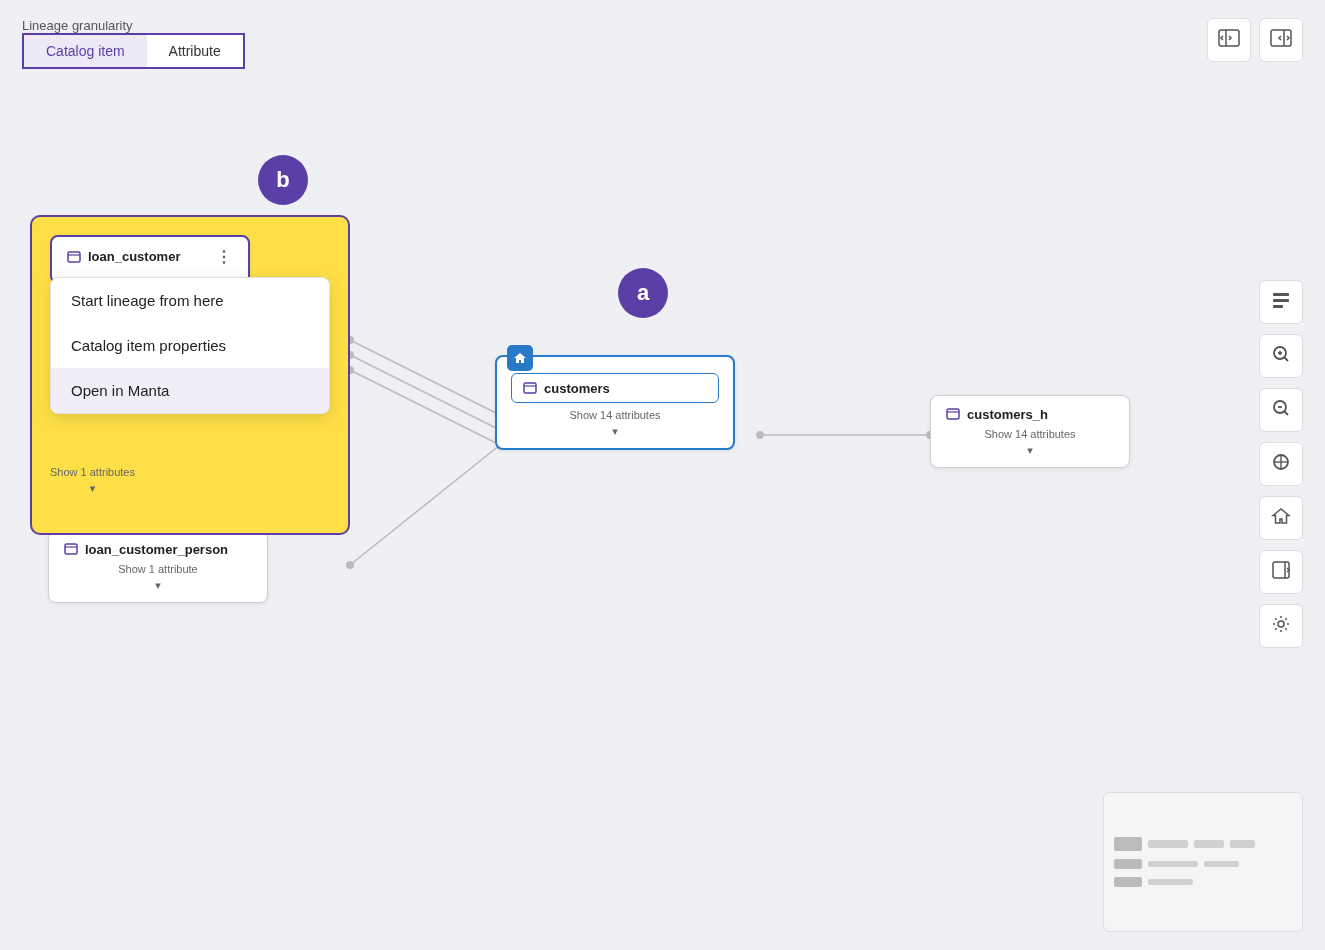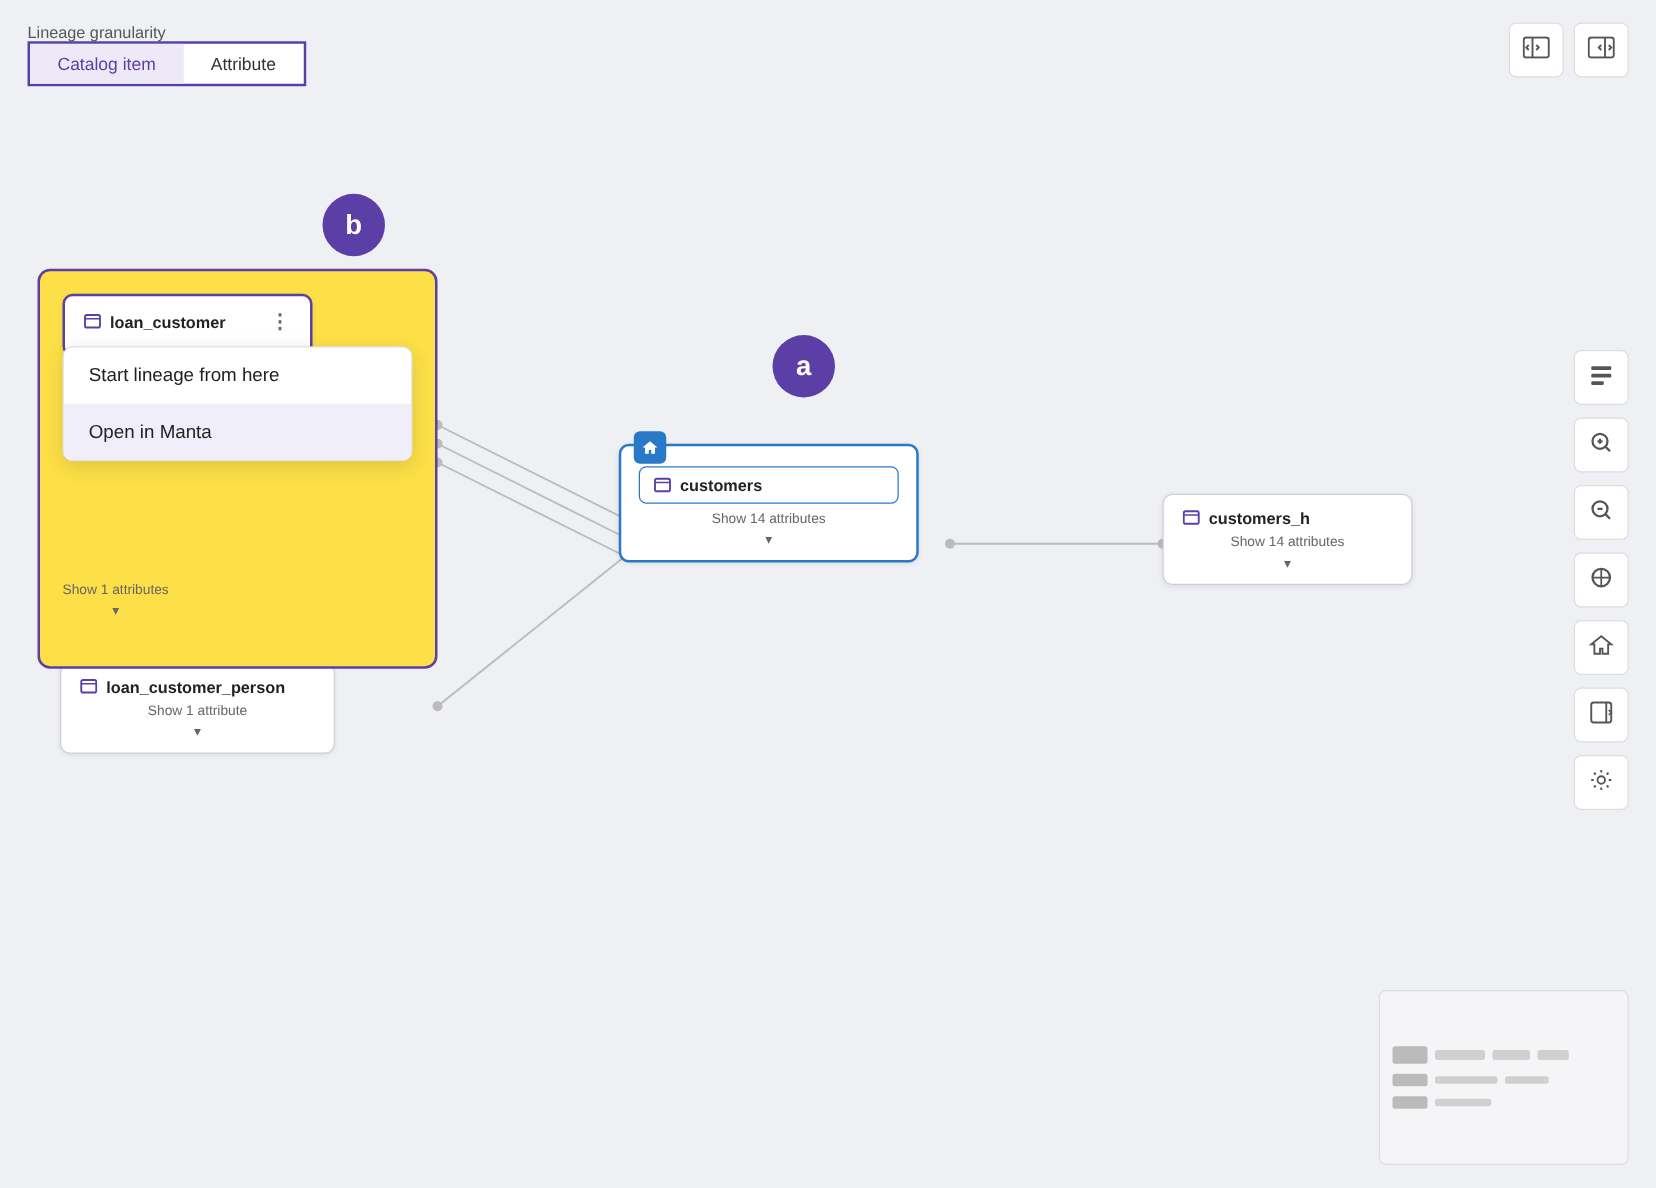--- a/index.html
+++ b/index.html
@@ -317,20 +317,21 @@
               <line x1="1" y1="5" x2="13" y2="5" stroke="#5b3fa6" stroke-width="1.2"></line>
             </svg>
         </span>
         <span>loan_customer</span>
         <span class="node-menu-btn">⋮</span>
       </div>
     </div>
 
     <div class="context-menu" style="position: absolute; top: 60px; left: 18px; width: 280px;">
       <div class="context-menu-item">Start lineage from here</div>
+      <div class="context-menu-item">Catalog item properties</div>
       <div class="context-menu-item selected">Open in Manta</div>
     </div>
 
     <div style="position: absolute; bottom: 38px; left: 18px;">
       <div class="node-attr-btn">
         <span>Show 1 attributes</span>
         <span>▾</span>
       </div>
     </div>
   </div>

